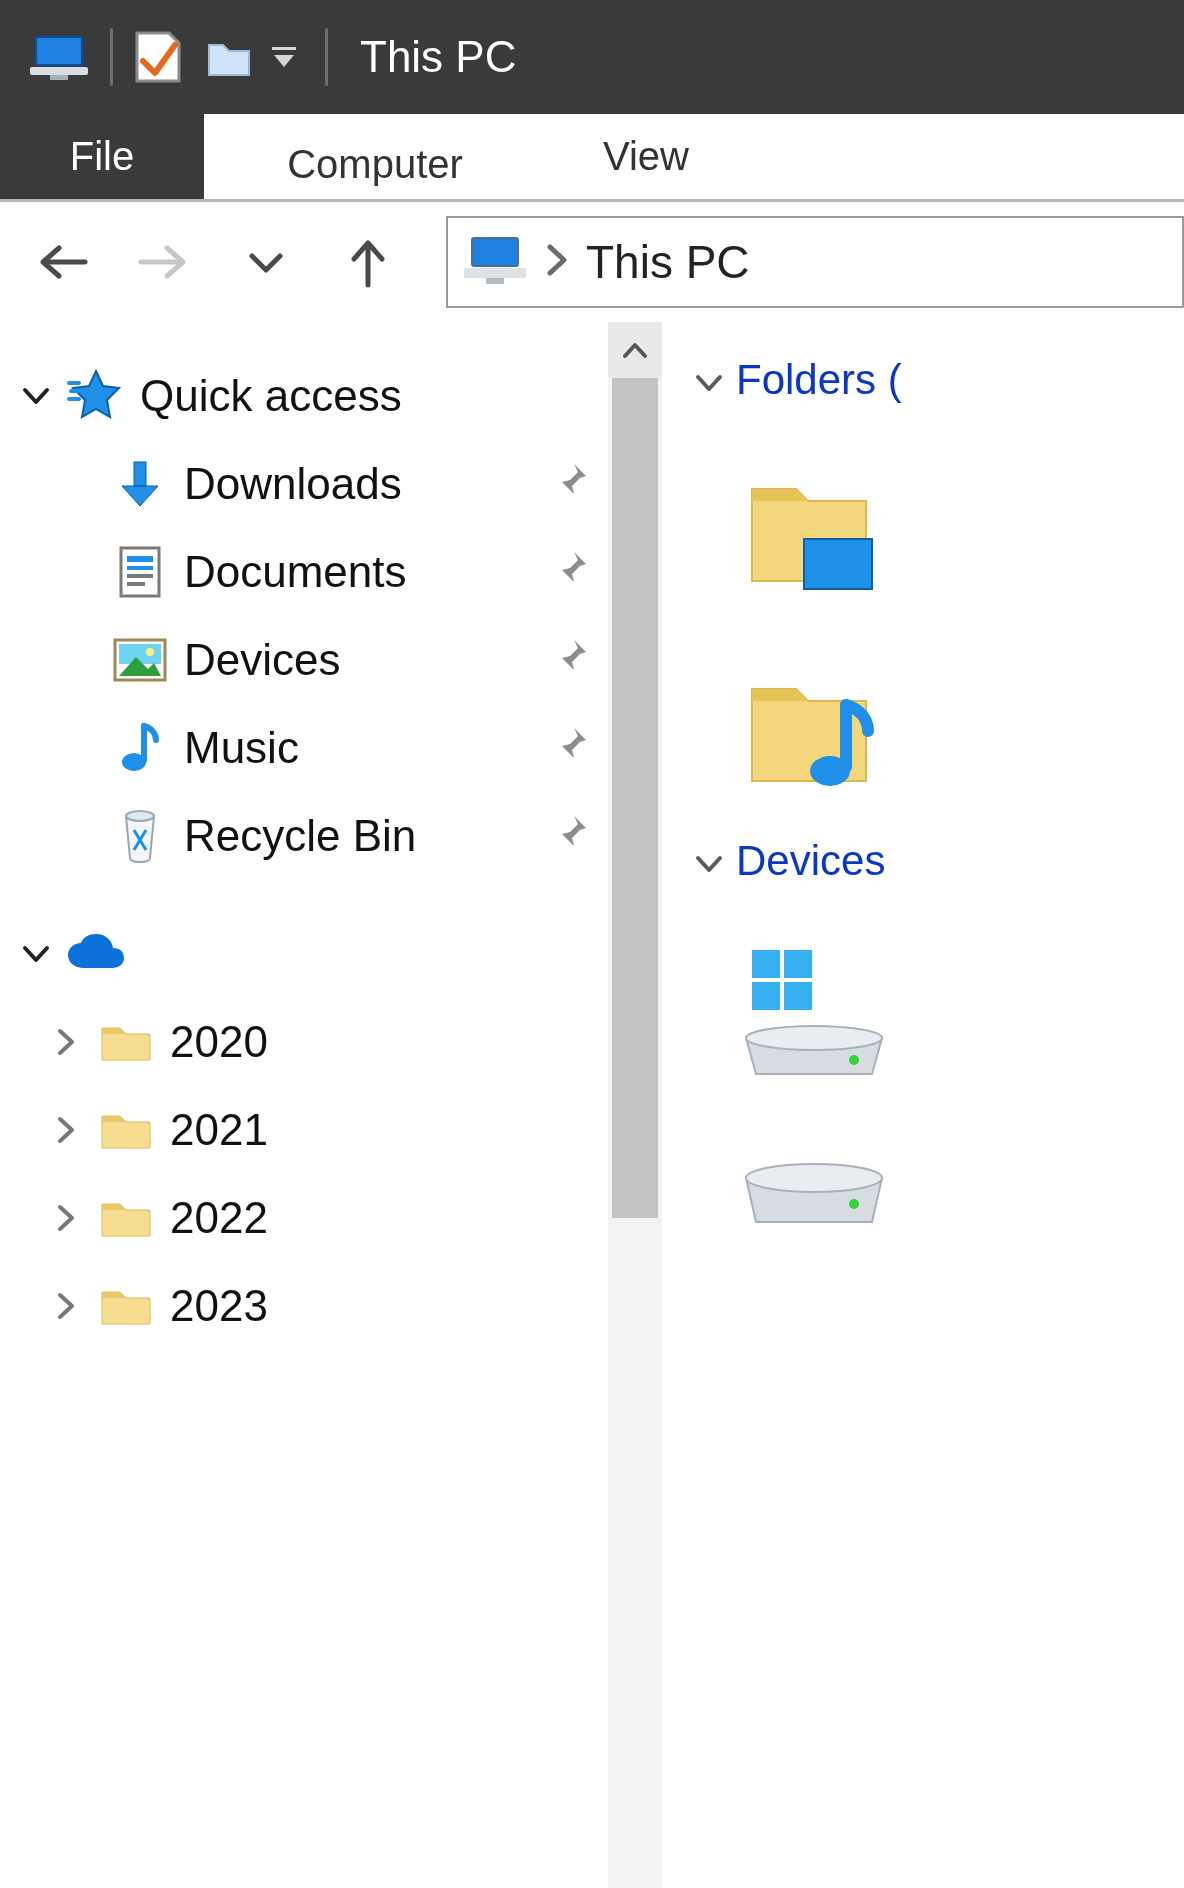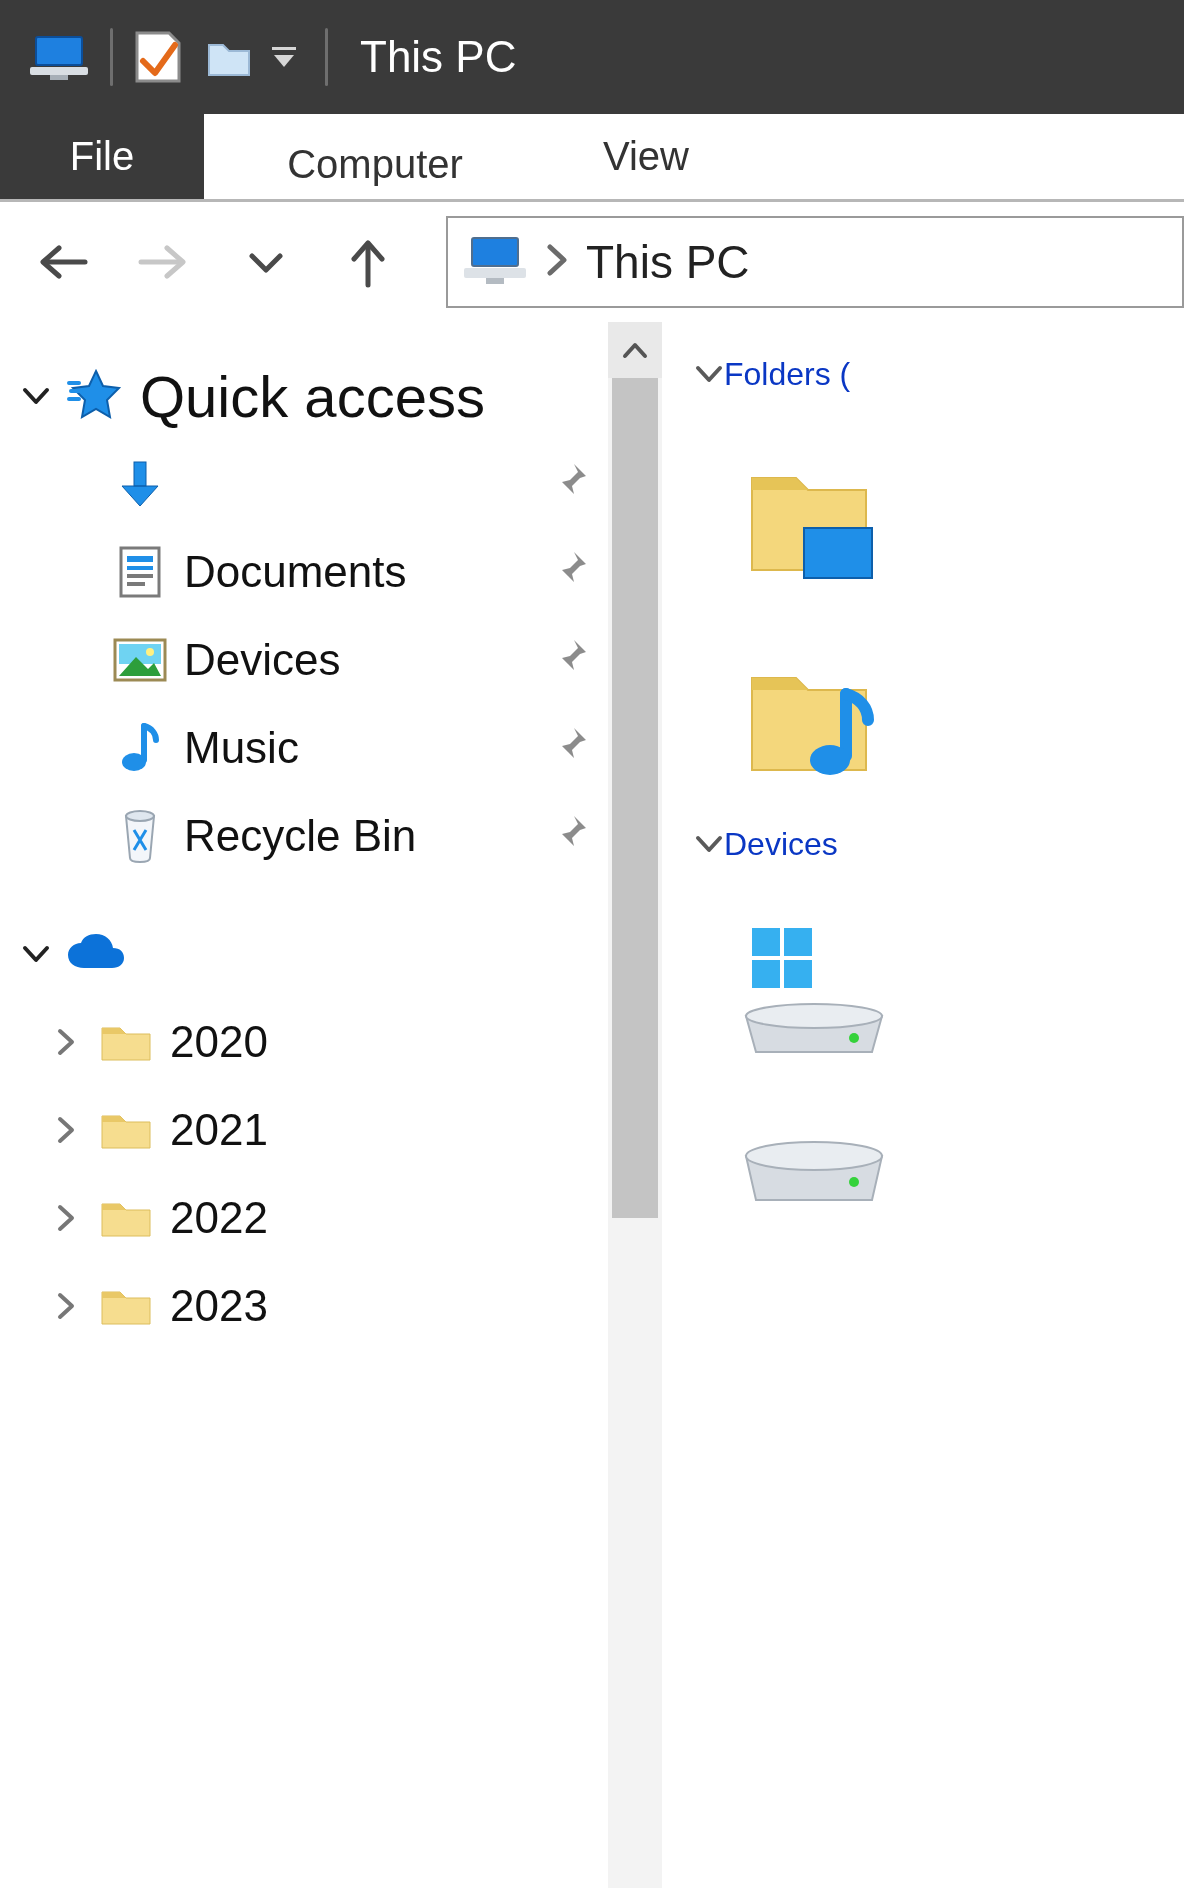--- a/index.html
+++ b/index.html
@@ -120,21 +120,21 @@
     width:44px; height:44px;
     display:flex; align-items:center; justify-content:center;
     color:#555;
   }
   .tree-row .icon {
     width:60px; height:60px;
     display:flex; align-items:center; justify-content:center;
     margin:0 14px 0 8px;
   }
   .tree-row .label { font-size:44px; color:#111; white-space:nowrap; }
-  .tree-row.root .label { font-size:58px; }
+  .tree-row.root .label { font-size:44px; }
   .tree-row .pin {
     position:absolute;
     right:18px;
     color:#858585;
   }
   .tree-row.child1 { padding-left:102px; }
   .tree-row.child1.withchevron { padding-left:20px;margin-left:24px; }
 
   .tree-spacer { height:30px; }
 
@@ -158,22 +158,23 @@
   }
 
   
   .content {
     flex:1;
     padding:28px 0 0 32px;
     overflow:hidden;
   }
   .group-header {
     display:flex;
+    gap:12px;
     color:#0a37c4;
-    font-size:32px;
+    font-size:42px;
     margin:6px 0 22px 0;
   }
   .group-header .chev { color:#5a5a5a; }
   .folder-item {
     display:flex;
     align-items:center;
     height:200px;
     gap:24px;
     margin-left:40px;
   }
@@ -290,20 +291,21 @@
 
     <div class="tree-row child1">
       <span class="icon">
         <svg width="52" height="52" viewBox="0 0 52 52">
           <rect x="20" y="4" width="12" height="24" fill="#1f8fe8"></rect>
           <polygon points="8,28 44,28 26,48" fill="#1f8fe8"></polygon>
           <rect x="20" y="4" width="12" height="24" fill="none" stroke="#0d5fab" stroke-width="1"></rect>
           <polygon points="8,28 44,28 26,48" fill="none" stroke="#0d5fab" stroke-width="1"></polygon>
         </svg>
       </span>
+      <span class="label">Downloads</span>
       <span class="pin">
         <svg width="40" height="40" viewBox="0 0 40 40">
             <path d="M24 4l12 12-6 2-8 8 2 8-6-6L6 40l12-12-6-6 8-2 8-8z" fill="#8c8c8c"></path>
           </svg>
       </span>
     </div>
 
     <div class="tree-row child1">
       <span class="icon">
         <svg width="50" height="56" viewBox="0 0 50 56">

